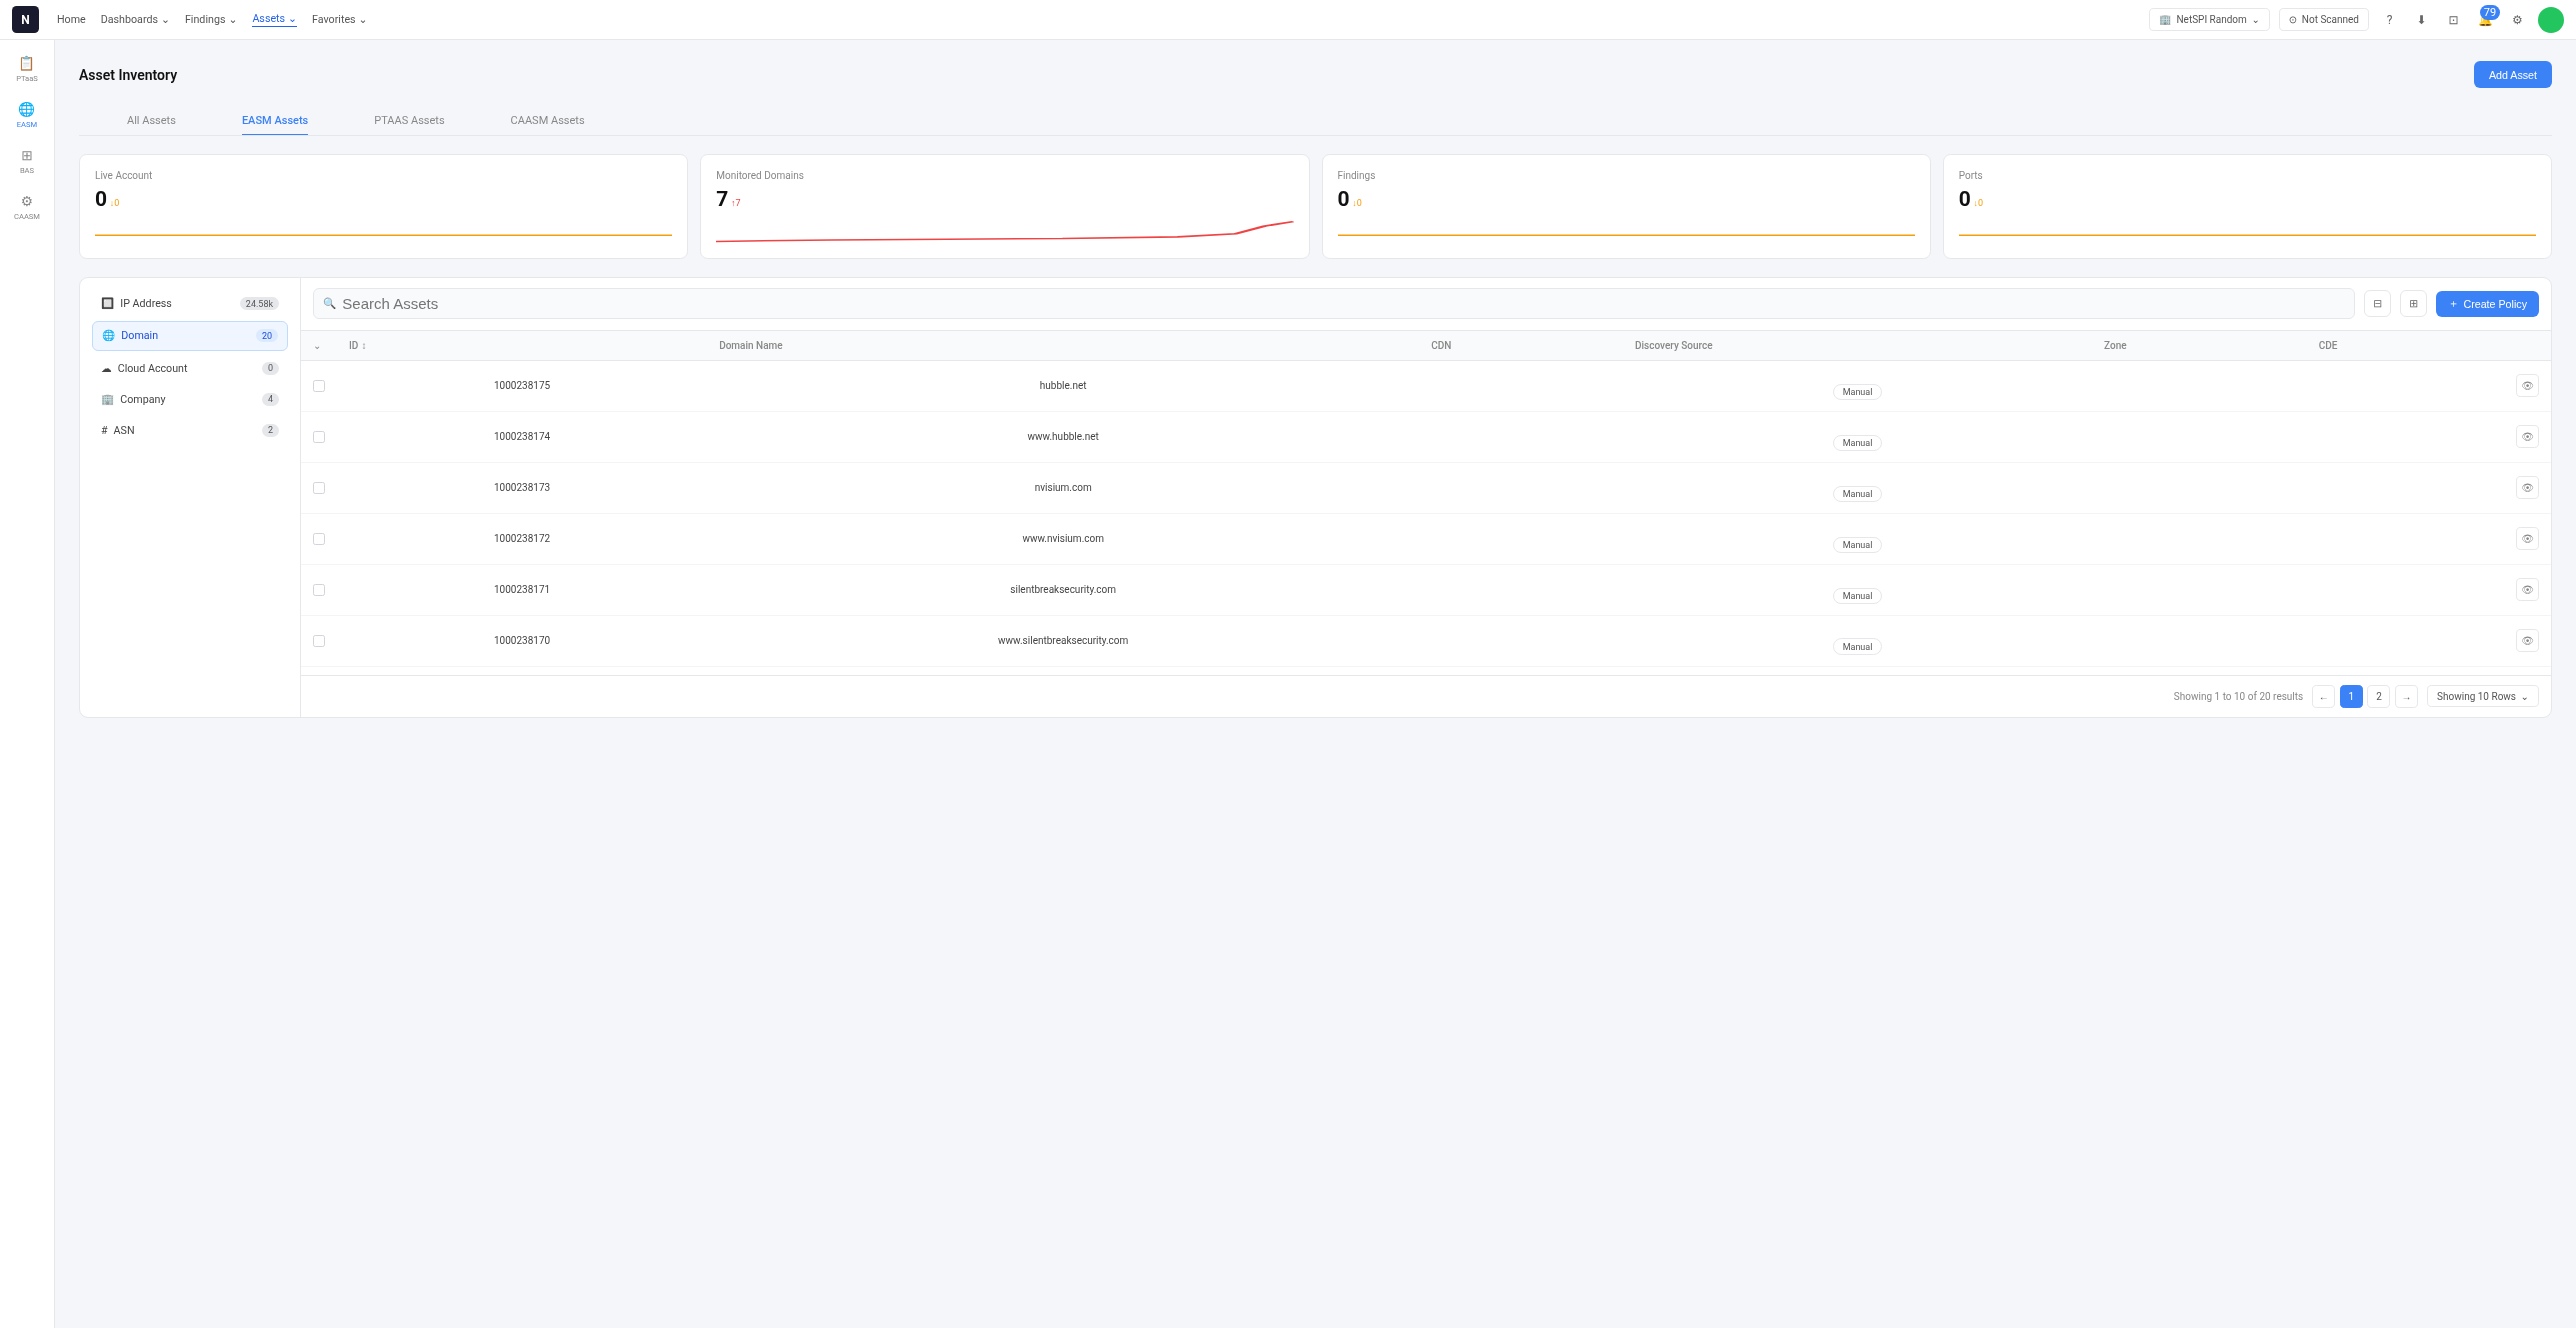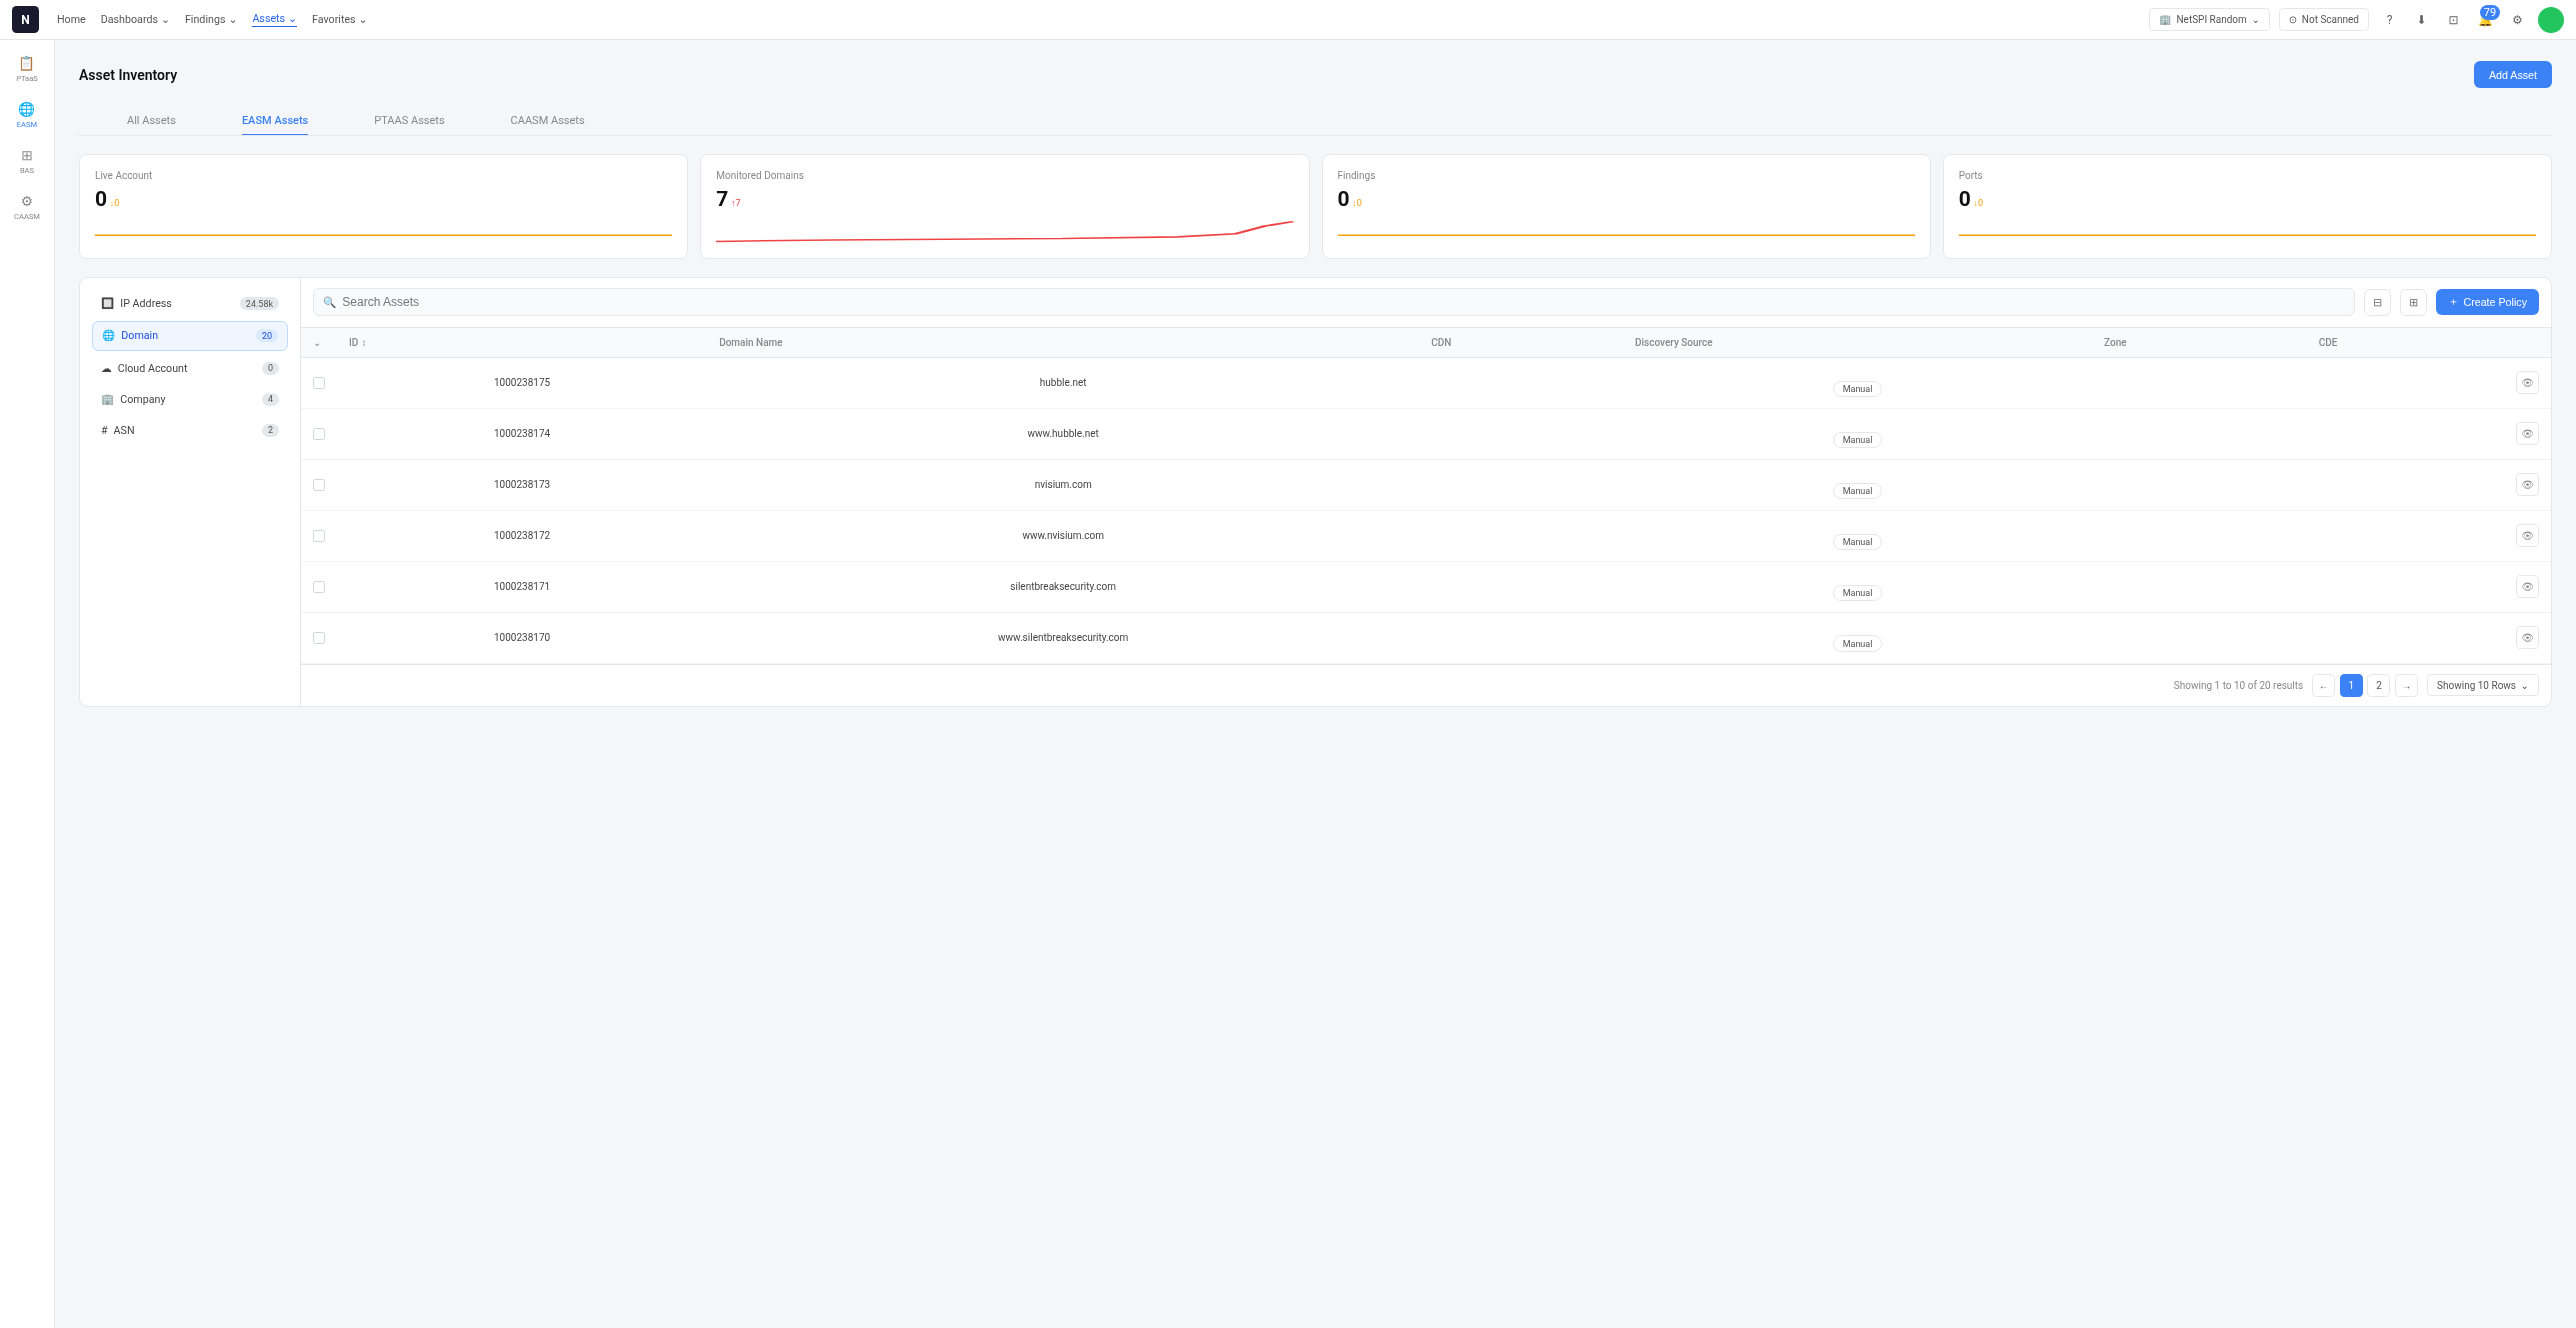--- a/index.html
+++ b/index.html
@@ -67,35 +67,35 @@
     .asset-sidebar-item.active { background: #eff6ff; border: 0.8px solid #bfdbfe; }
     .asset-sidebar-item .asi-left { display: flex; align-items: center; gap: 6px; font-size: 10.7px; color: #444; }
     .asset-sidebar-item.active .asi-left { color: #1d4ed8; }
     .asset-sidebar-item .asi-count { background: #e5e7eb; border-radius: 7.6px; padding: 1.5px 6px; font-size: 9px; color: #555; }
     .asset-sidebar-item.active .asi-count { background: #dbeafe; color: #1d4ed8; }
 
     
     .table-area { flex: 1; overflow: hidden; }
     .table-toolbar { display: flex; align-items: center; padding: 10.7px 12px; gap: 9px; border-bottom: 0.8px solid #e5e7eb; }
     .search-box { flex: 1; display: flex; align-items: center; gap: 6px; border: 0.8px solid #e5e7eb; border-radius: 6px; padding: 6px 9px; background: #f9fafb; }
-    .search-box input { border: none; background: transparent; font-size: 12px; color: #666; outline: none; width: 100%; }
+    .search-box input { border: none; background: transparent; font-size: 15px; color: #666; outline: none; width: 100%; }
     .toolbar-btn { width: 27px; height: 27px; border: 0.8px solid #e5e7eb; border-radius: 6px; display: flex; align-items: center; justify-content: center; cursor: pointer; color: #666; background: #fff; }
     .create-policy-btn { display: flex; align-items: center; gap: 4.6px; background: #3b82f6; color: #fff; border: none; border-radius: 6px; padding: 6px 12px; font-size: 10.7px; font-weight: 500; cursor: pointer; }
 
     
     .data-table { width: 100%; border-collapse: collapse; }
     .data-table th { padding: 9px 12px; text-align: left; font-size: 10px; font-weight: 500; color: #888; border-bottom: 0.8px solid #e5e7eb; background: #f9fafb; }
     .data-table td { padding: 10.7px 12px; font-size: 10px; color: #444; border-bottom: 0.8px solid #f3f4f6; text-align: center; }
     .checkbox { width: 12px; height: 12px; border: 1.1px solid #d1d5db; border-radius: 2.3px; cursor: pointer; }
     .badge-manual { border: 0.8px solid #e5e7eb; border-radius: 15px; padding: 2.3px 9px; font-size: 9px; color: #555; background: #fff; display: inline-block; margin-top: 12px; }
     .eye-btn { width: 23px; height: 23px; border: 0.8px solid #e5e7eb; border-radius: 4.6px; display: flex; align-items: center; justify-content: center; cursor: pointer; color: #888; background: #fff; }
     .th-sort { display: flex; align-items: center; gap: 3px; }
 
     
-    .table-footer { display: flex; align-items: center; justify-content: flex-end; padding: 9px 12px; gap: 9px; border-top: 0.8px solid #e5e7eb; }
+    .table-footer { display: flex; align-items: center; justify-content: flex-end; padding: 9px 12px; gap: 9px; border-top: 0.8px solid #e5e7eb; margin-top: 8px; }
     .pagination { display: flex; align-items: center; gap: 4.6px; }
     .page-btn { width: 23px; height: 23px; border: 0.8px solid #e5e7eb; border-radius: 4.6px; display: flex; align-items: center; justify-content: center; cursor: pointer; font-size: 10px; color: #555; background: #fff; }
     .page-btn.active { background: #3b82f6; color: #fff; border-color: #3b82f6; }
     .rows-select { display: flex; align-items: center; gap: 4.6px; border: 0.8px solid #e5e7eb; border-radius: 4.6px; padding: 4.6px 9px; cursor: pointer; font-size: 10px; color: #555; background: #fff; }
     .showing-text { font-size: 10px; color: #888; }
   </style>
 </head>
 <body>
 
 <nav class="top-nav">

